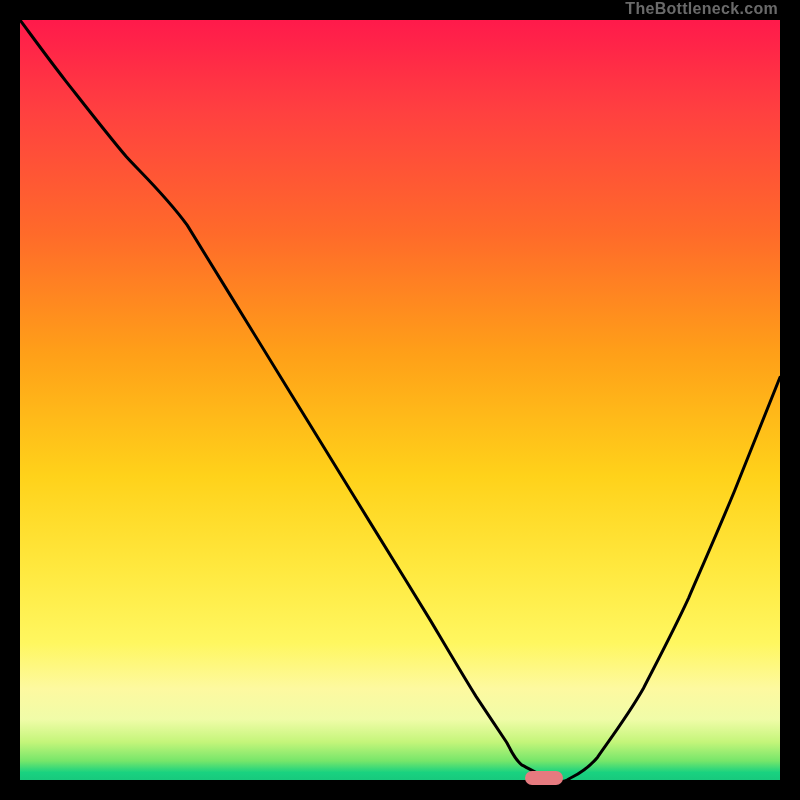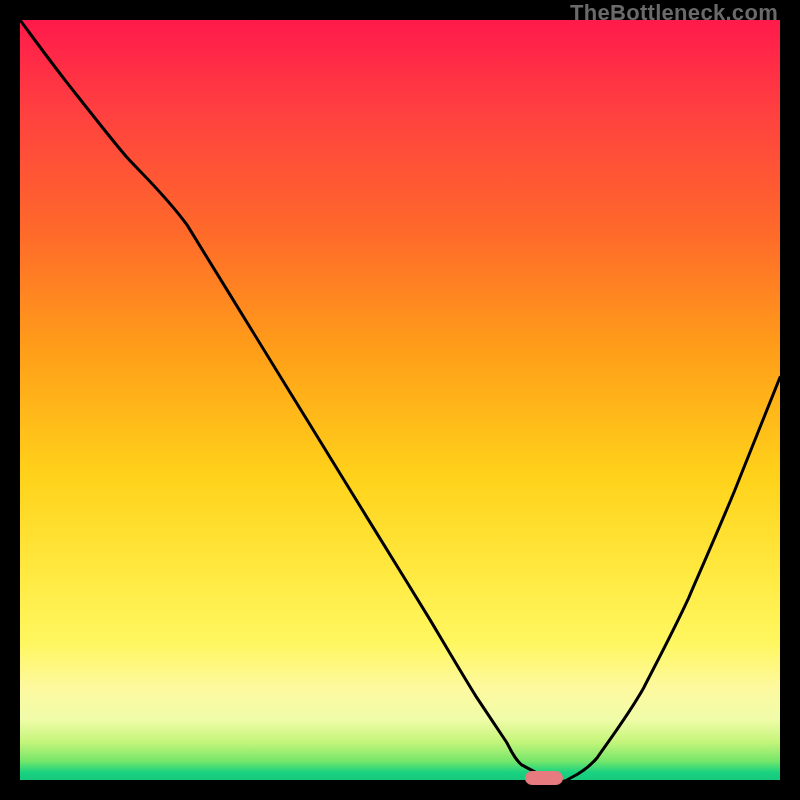--- a/index.html
+++ b/index.html
@@ -36,21 +36,21 @@
       #c4f57a 95%,
       #76e66a 97.5%,
       #19d280 99%,
       #18c97d 100%
     );
   }
   .watermark {
     position: absolute;
     top: 0px;
     right: 22px;
-    font-size: 22px;
+    font-size: 16px;
     font-weight: 600;
     color: #6a6a6a;
     letter-spacing: 0.3px;
     user-select: none;
   }
   svg.curve {
     position: absolute;
     left: 0;
     top: 0;
     width: 760px;

